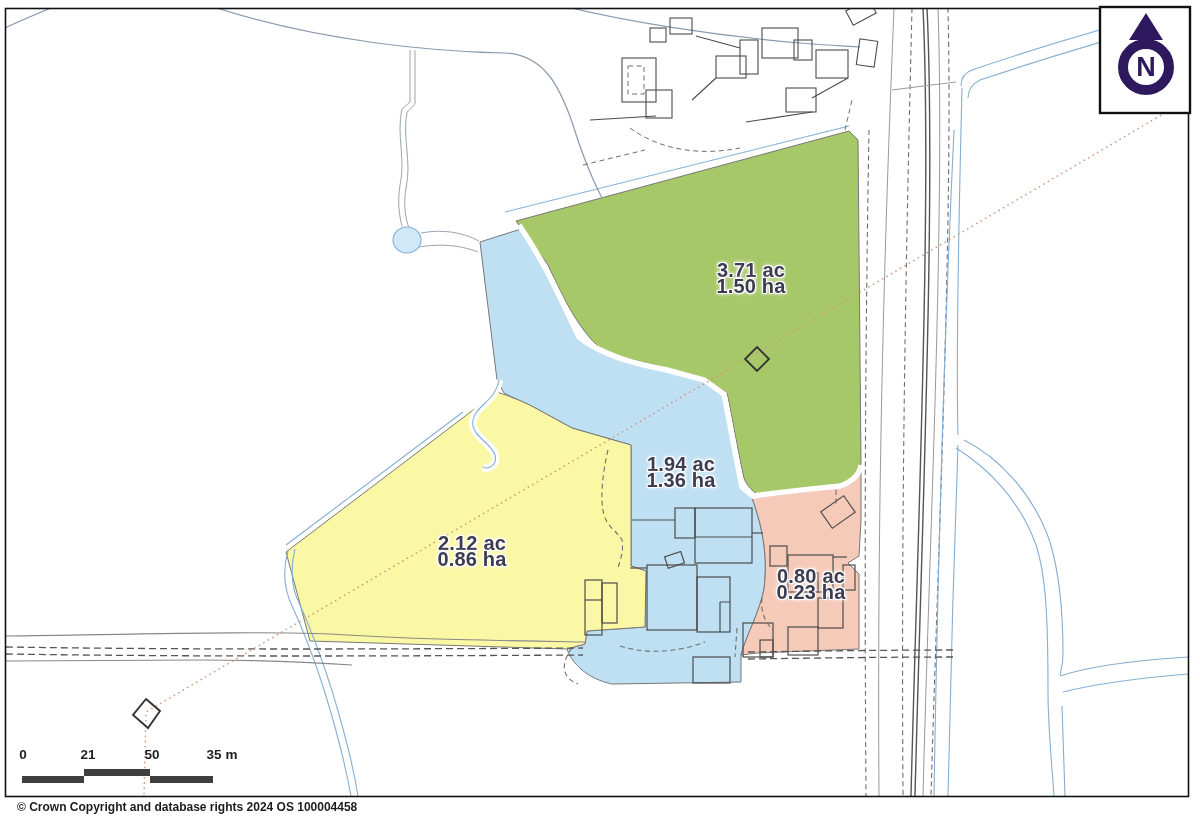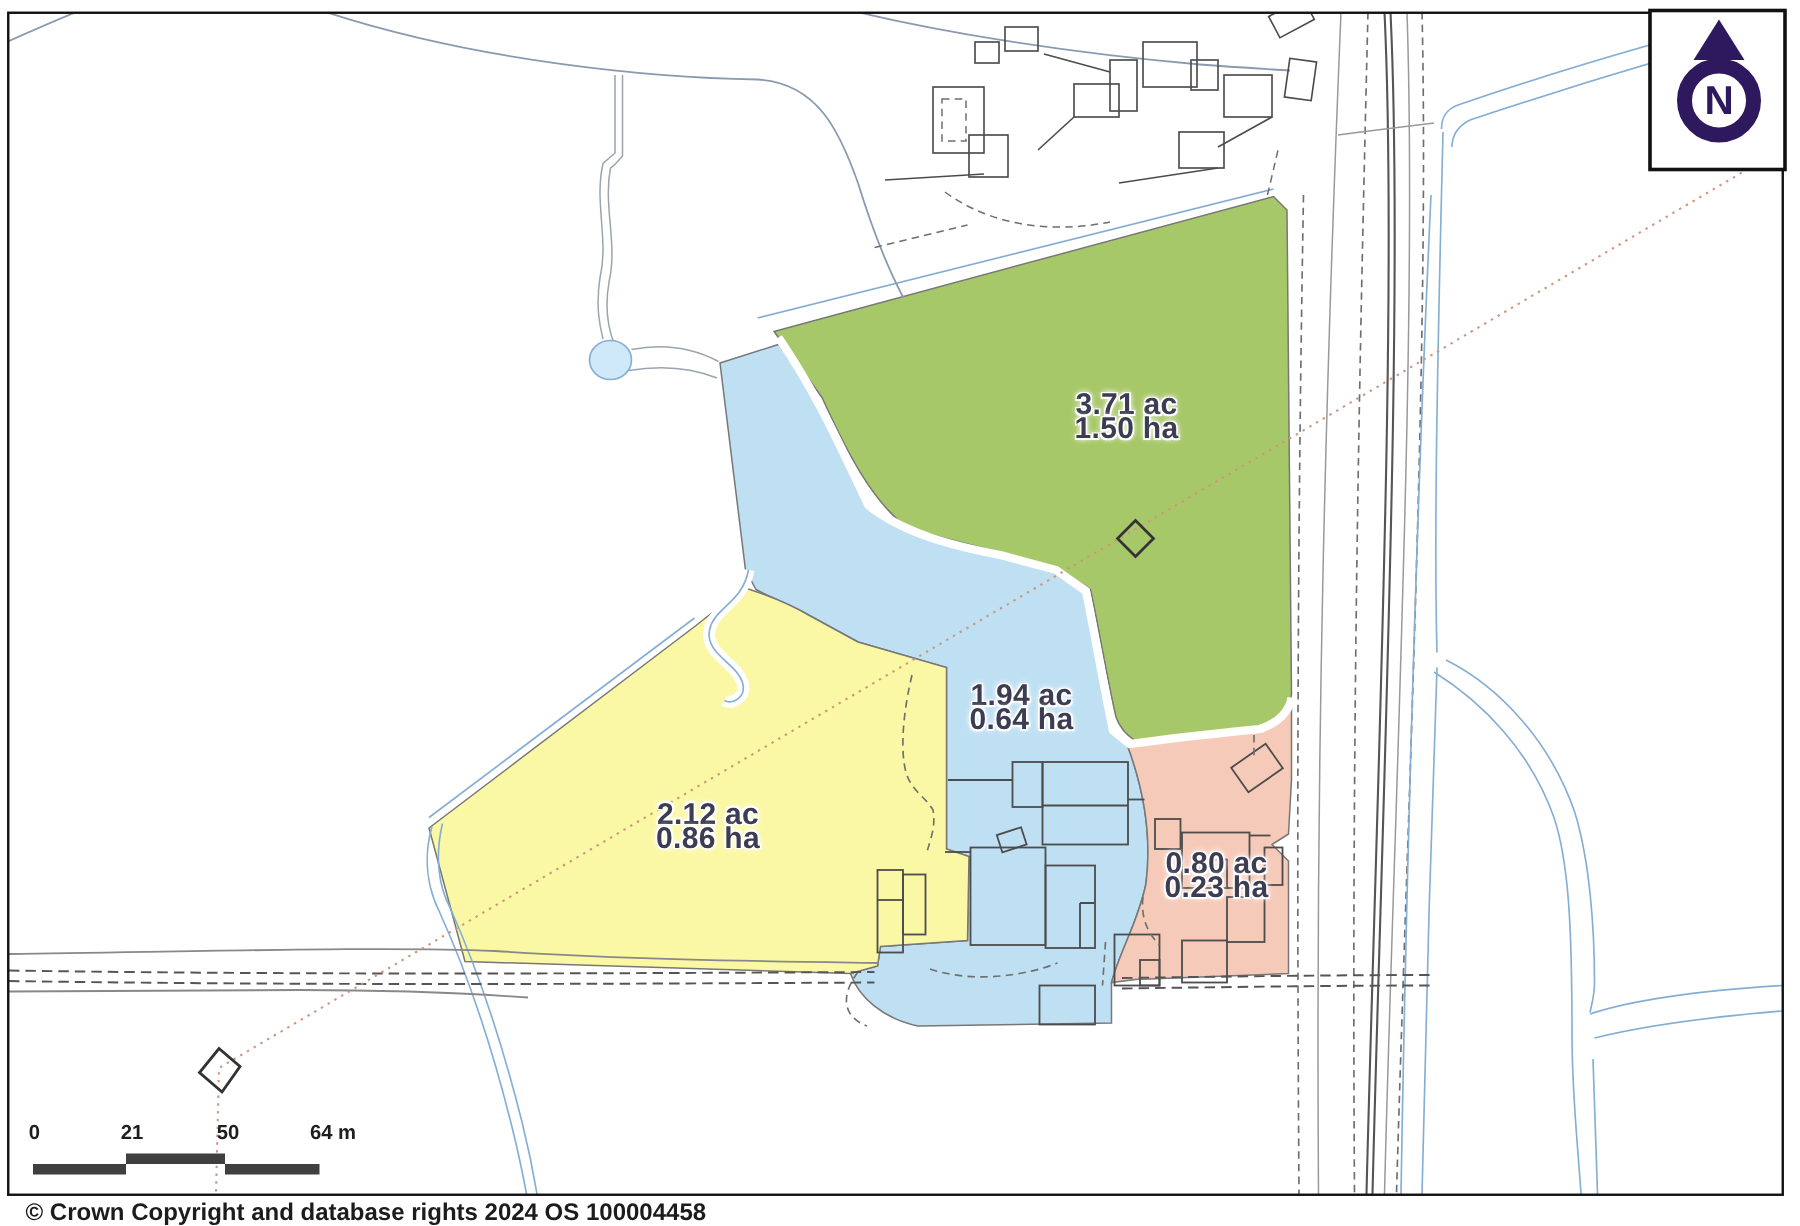--- a/index.html
+++ b/index.html
@@ -5,21 +5,21 @@
   html,body{margin:0;padding:0;background:#ffffff;}
   .stage{position:relative;width:1200px;height:817px;background:#fff;overflow:hidden;
          font-family:"Liberation Sans",sans-serif;}
   .stage svg{position:absolute;left:0;top:0;}
   .area-label{position:absolute;transform:translateX(-50%);text-align:center;
     font-size:20px;font-weight:600;color:#3c3c52;line-height:16px;letter-spacing:.2px;
     text-shadow:-1px -1px 0 #fff,1px -1px 0 #fff,-1px 1px 0 #fff,1px 1px 0 #fff,0 0 4px #fff,0 0 4px #fff;
     white-space:nowrap;}
   .scale-label{position:absolute;transform:translateX(-50%);font-size:13.5px;font-weight:700;
     color:#1e1e1e;white-space:nowrap;}
-  .copyright{position:absolute;font-size:16px;font-weight:600;color:#1c1c1c;white-space:nowrap;}
+  .copyright{position:absolute;font-size:12px;font-weight:600;color:#1c1c1c;white-space:nowrap;}
   .north-n{font-size:27px;font-weight:700;font-family:"Liberation Sans",sans-serif;}
 </style>
 </head>
 <body>
 
 <div class="stage">
 <svg width="1200" height="817" viewBox="0 0 1200 817">
   <defs>
     <clipPath id="mapClip">
           <rect x="6" y="9" width="1182" height="787"></rect>
@@ -195,30 +195,30 @@
     <rect x="150" y="776" width="63" height="7" fill="#3f3f3f"></rect>
   </g>
 </svg>
 
   <div class="area-label" style="left:751px;top:262px;">
     <div>3.71 ac</div>
     <div>1.50 ha</div>
   </div>
   <div class="area-label" style="left:681px;top:456px;">
     <div>1.94 ac</div>
-    <div>0.64 ha</div>
+    <div>1.36 ha</div>
   </div>
   <div class="area-label" style="left:472px;top:535px;">
     <div>2.12 ac</div>
     <div>0.86 ha</div>
   </div>
   <div class="area-label" style="left:811px;top:568px;">
     <div>0.80 ac</div>
     <div>0.23 ha</div>
   </div>
 
   <span class="scale-label" style="left:23px;top:747px;">0</span>
   <span class="scale-label" style="left:88px;top:747px;">21</span>
   <span class="scale-label" style="left:152px;top:747px;">50</span>
-  <span class="scale-label" style="left:222px;top:747px;">64 m</span>
+  <span class="scale-label" style="left:222px;top:747px;">35 m</span>
 
   <div class="copyright" style="left:17px;top:800px;">© Crown Copyright and database rights 2024 OS 100004458</div>
 </div>
 
 </body></html>

